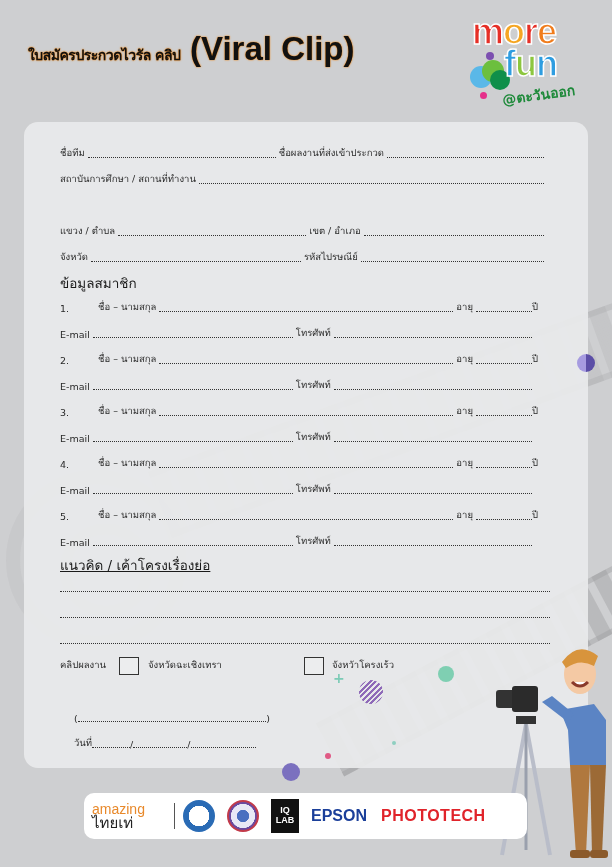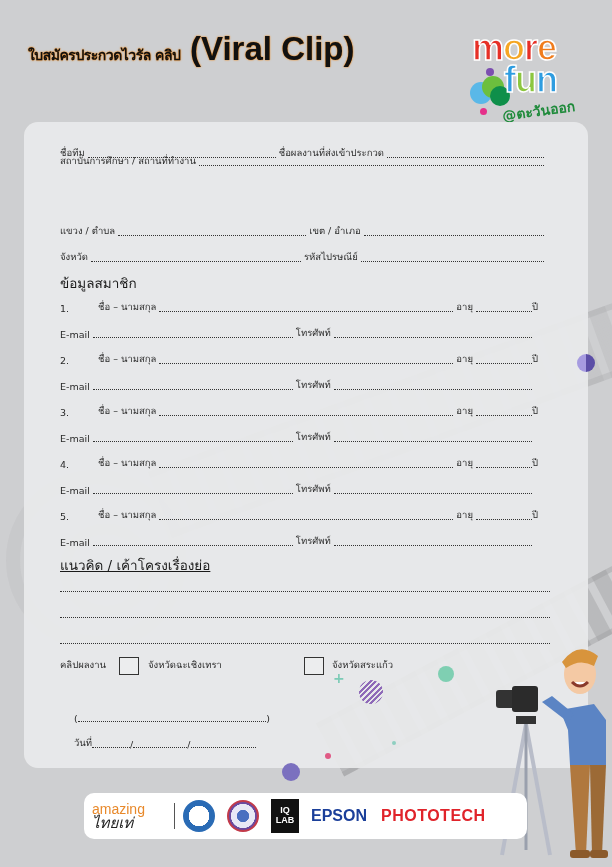--- a/index.html
+++ b/index.html
@@ -43,21 +43,21 @@
   .title {
     position: absolute; left: 28px; top: 30px;
     font-family: "DejaVu Sans", sans-serif; font-weight: bold;
     color: #111;
     text-shadow: 0 0 2px #f08a1c, 0 0 1px #f08a1c;
     white-space: nowrap;
   }
   .title .th { font-size: 14px; letter-spacing: -0.5px; }
   .title .en { font-family: "Liberation Sans", sans-serif; font-size: 33px; margin-left: 4px; }
 
-  .logo-morefun { position: absolute; left: 466px; top: 30px; width: 120px; height: 96px; }
+  .logo-morefun { position: absolute; left: 466px; top: 14px; width: 120px; height: 96px; }
   .logo-morefun .more { position: absolute; left: 6px; top: 0; font-family: "Liberation Sans", sans-serif; font-weight: bold; font-size: 36px; letter-spacing: -1px; line-height: 36px; }
   .logo-morefun .more span { -webkit-text-stroke: 1.5px #fff; }
   .logo-morefun .fun { position: absolute; left: 38px; top: 32px; font-family: "Liberation Sans", sans-serif; font-weight: bold; font-size: 36px; letter-spacing: -1px; line-height: 36px; }
   .logo-morefun .fun span { -webkit-text-stroke: 1.5px #fff; }
   .logo-morefun .at { position: absolute; left: 36px; top: 70px; font-size: 14px; font-weight: bold; color: #1e8a3a; transform: rotate(-8deg); }
   .dots { position: absolute; left: 4px; top: 38px; width: 44px; height: 50px; }
   .dots i { position: absolute; border-radius: 50%; display: block; }
 
   
   .card {
@@ -103,21 +103,21 @@
   .person { position: absolute; left: 490px; top: 640px; width: 120px; height: 227px; }
 
   
   .footer {
     position: absolute; left: 84px; top: 793px; width: 443px; height: 46px;
     background: #fff; border-radius: 10px;
     display: flex; align-items: center; padding: 0 8px;
   }
   .amazing { width: 82px; line-height: 1; }
   .amazing .a1 { font-family: "Liberation Sans", sans-serif; color: #e8892b; font-size: 14px; }
-  .amazing .a2 { font-family: "DejaVu Serif", serif; color: #222; font-size: 15px; font-style: italic; }
+  .amazing .a2 { font-family: "DejaVu Serif", serif; color: #222; font-size: 15px; }
   .vsep { width: 1px; height: 26px; background: #555; margin: 0 8px 0 0; }
   .circle-logo { width: 32px; height: 32px; border-radius: 50%; margin-right: 12px; }
   .iq { width: 28px; height: 34px; background: #111; color: #fff; font-family: "Liberation Sans", sans-serif; font-weight: bold; font-size: 9px; display: flex; flex-direction: column; align-items: center; justify-content: center; margin-right: 12px; line-height: 1.1; }
   .epson { font-family: "Liberation Sans", sans-serif; font-weight: bold; color: #1b3f9a; font-size: 16px; margin-right: 14px; }
   .phototech { font-family: "Liberation Sans", sans-serif; font-weight: bold; color: #e0232a; font-size: 16px; letter-spacing: 0.5px; }
 </style>
 </head>
 <body>
 
 <div class="page">
@@ -150,21 +150,21 @@
 
   <div class="card">
 
     <div class="row" style="top:24px;">
       <span class="lbl">ชื่อทีม</span>
       <span class="dots-line" style="flex:0 0 188px;"></span>
       <span class="lbl2">ชื่อผลงานที่ส่งเข้าประกวด</span>
       <span class="dots-line"></span>
     </div>
 
-    <div class="row" style="top:32px;">
+    <div class="row" style="top:50px;">
       <span class="lbl">สถาบันการศึกษา / สถานที่ทำงาน</span>
       <span class="dots-line"></span>
     </div>
 
 
     <div class="row" style="top:102px;">
       <span class="lbl">แขวง / ตำบล</span>
       <span class="dots-line" style="flex:0 0 188px;"></span>
       <span class="lbl2">เขต / อำเภอ</span>
       <span class="dots-line"></span>
@@ -268,21 +268,21 @@
 
     <div class="row" style="top:536px;">
       <span class="lbl">คลิปผลงาน</span>
     </div>
     <div class="checkbox" style="left:95px;top:535px;"></div>
     <div class="row" style="top:536px;left:124px;right:auto;">
       <span class="lbl">จังหวัดฉะเชิงเทรา</span>
     </div>
     <div class="checkbox" style="left:280px;top:535px;"></div>
     <div class="row" style="top:536px;left:308px;right:auto;">
-      <span class="lbl">จังหวัดสระแก้ว</span>
+      <span class="lbl">จังหวัาโครงเร้ว</span>
     </div>
 
     <div class="row" style="top:588px;left:50px;right:auto;width:196px;">
       <span class="fixed">(</span>
       <span class="dots-line"></span>
       <span class="fixed">)</span>
     </div>
     <div class="row" style="top:614px;left:50px;right:auto;width:182px;">
       <span class="fixed">วันที่</span>
       <span class="dots-line" style="flex:0 0 38px;"></span>

